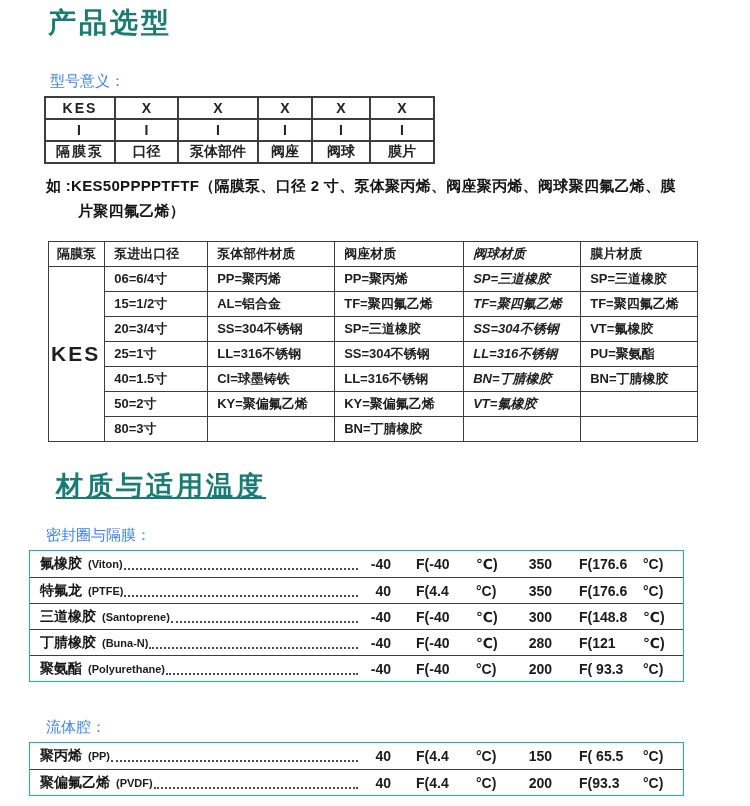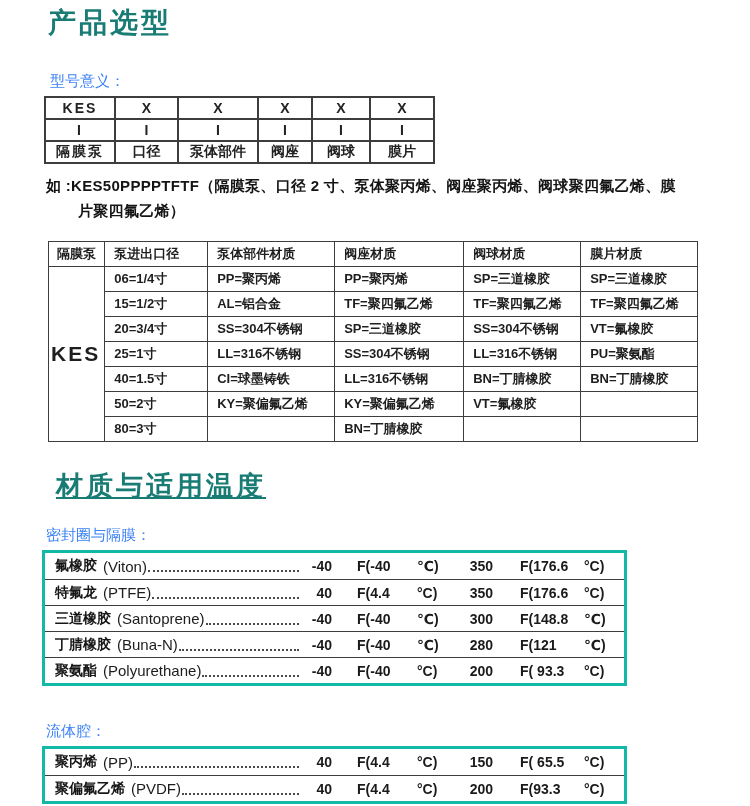--- a/index.html
+++ b/index.html
@@ -82,46 +82,46 @@
     padding: 1px 4px 1px 9px;
     color: #1e1e1e;
     white-space: nowrap;
     overflow: hidden;
   }
   .sel-table th { text-align: left; }
   .sel-table th.c0 { width: 52px; text-align: center; padding-left: 4px; }
   .sel-table .c1 { width: 103px; }
   .sel-table .c2 { width: 127px; }
   .sel-table .c3 { width: 129px; }
-  .sel-table .c4 { width: 117px; }
+  .sel-table .c4 { width: 117px; font-style: italic; }
   .sel-table .c5 { width: 117px; }
   .sel-table td.kes {
     text-align: center;
     font-size: 21px;
     font-weight: 600;
     letter-spacing: 2px;
     padding-left: 2px;
   }
 
   
   .temp-table {
-    margin-left: 42px;
-    width: 585px;
-    border: 3px solid #14b8a6;
+    margin-left: 29px;
+    width: 655px;
+    border: 1px solid #14b8a6;
   }
   .trow {
     display: flex;
     align-items: center;
     height: 26px;
     padding: 0 10px 0 10px;
     font-size: 14px;
   }
   .trow + .trow { border-top: 1.8px solid #3d3d3d; }
   .tname { font-weight: 700; color: #161616; flex: none; }
-  .ten { margin-left: 6px; font-size: 15px; font-weight: 400; flex: none; }
+  .ten { margin-left: 6px; font-size: 11px; font-weight: 700; flex: none; }
   .leader {
     flex: 1 1 auto;
     height: 0;
     border-bottom: 2px dotted #4a4a4a;
     transform: translateY(5px);
     margin: 0 1px;
     min-width: 10px;
   }
   .tv { flex: none; font-weight: 600; color: #1a1a1a; white-space: pre; }
   .tv.v1  { width: 32px; text-align: right; }
@@ -178,21 +178,21 @@
         <tr>
       <th class="c0">隔膜泵</th>
       <th class="c1">泵进出口径</th>
       <th class="c2">泵体部件材质</th>
       <th class="c3">阀座材质</th>
       <th class="c4">阀球材质</th>
       <th class="c5">膜片材质</th>
     </tr>
     <tr>
       <td class="kes" rowspan="7">KES</td>
-      <td class="c1">06=1/4寸</td>
+      <td class="c1">06=6/4寸</td>
       <td class="c2">PP=聚丙烯</td>
       <td class="c3">PP=聚丙烯</td>
       <td class="c4">SP=三道橡胶</td>
       <td class="c5">SP=三道橡胶</td>
     </tr>
     <tr>
       <td class="c1">15=1/2寸</td>
       <td class="c2">AL=铝合金</td>
       <td class="c3">TF=聚四氟乙烯</td>
       <td class="c4">TF=聚四氟乙烯</td>

